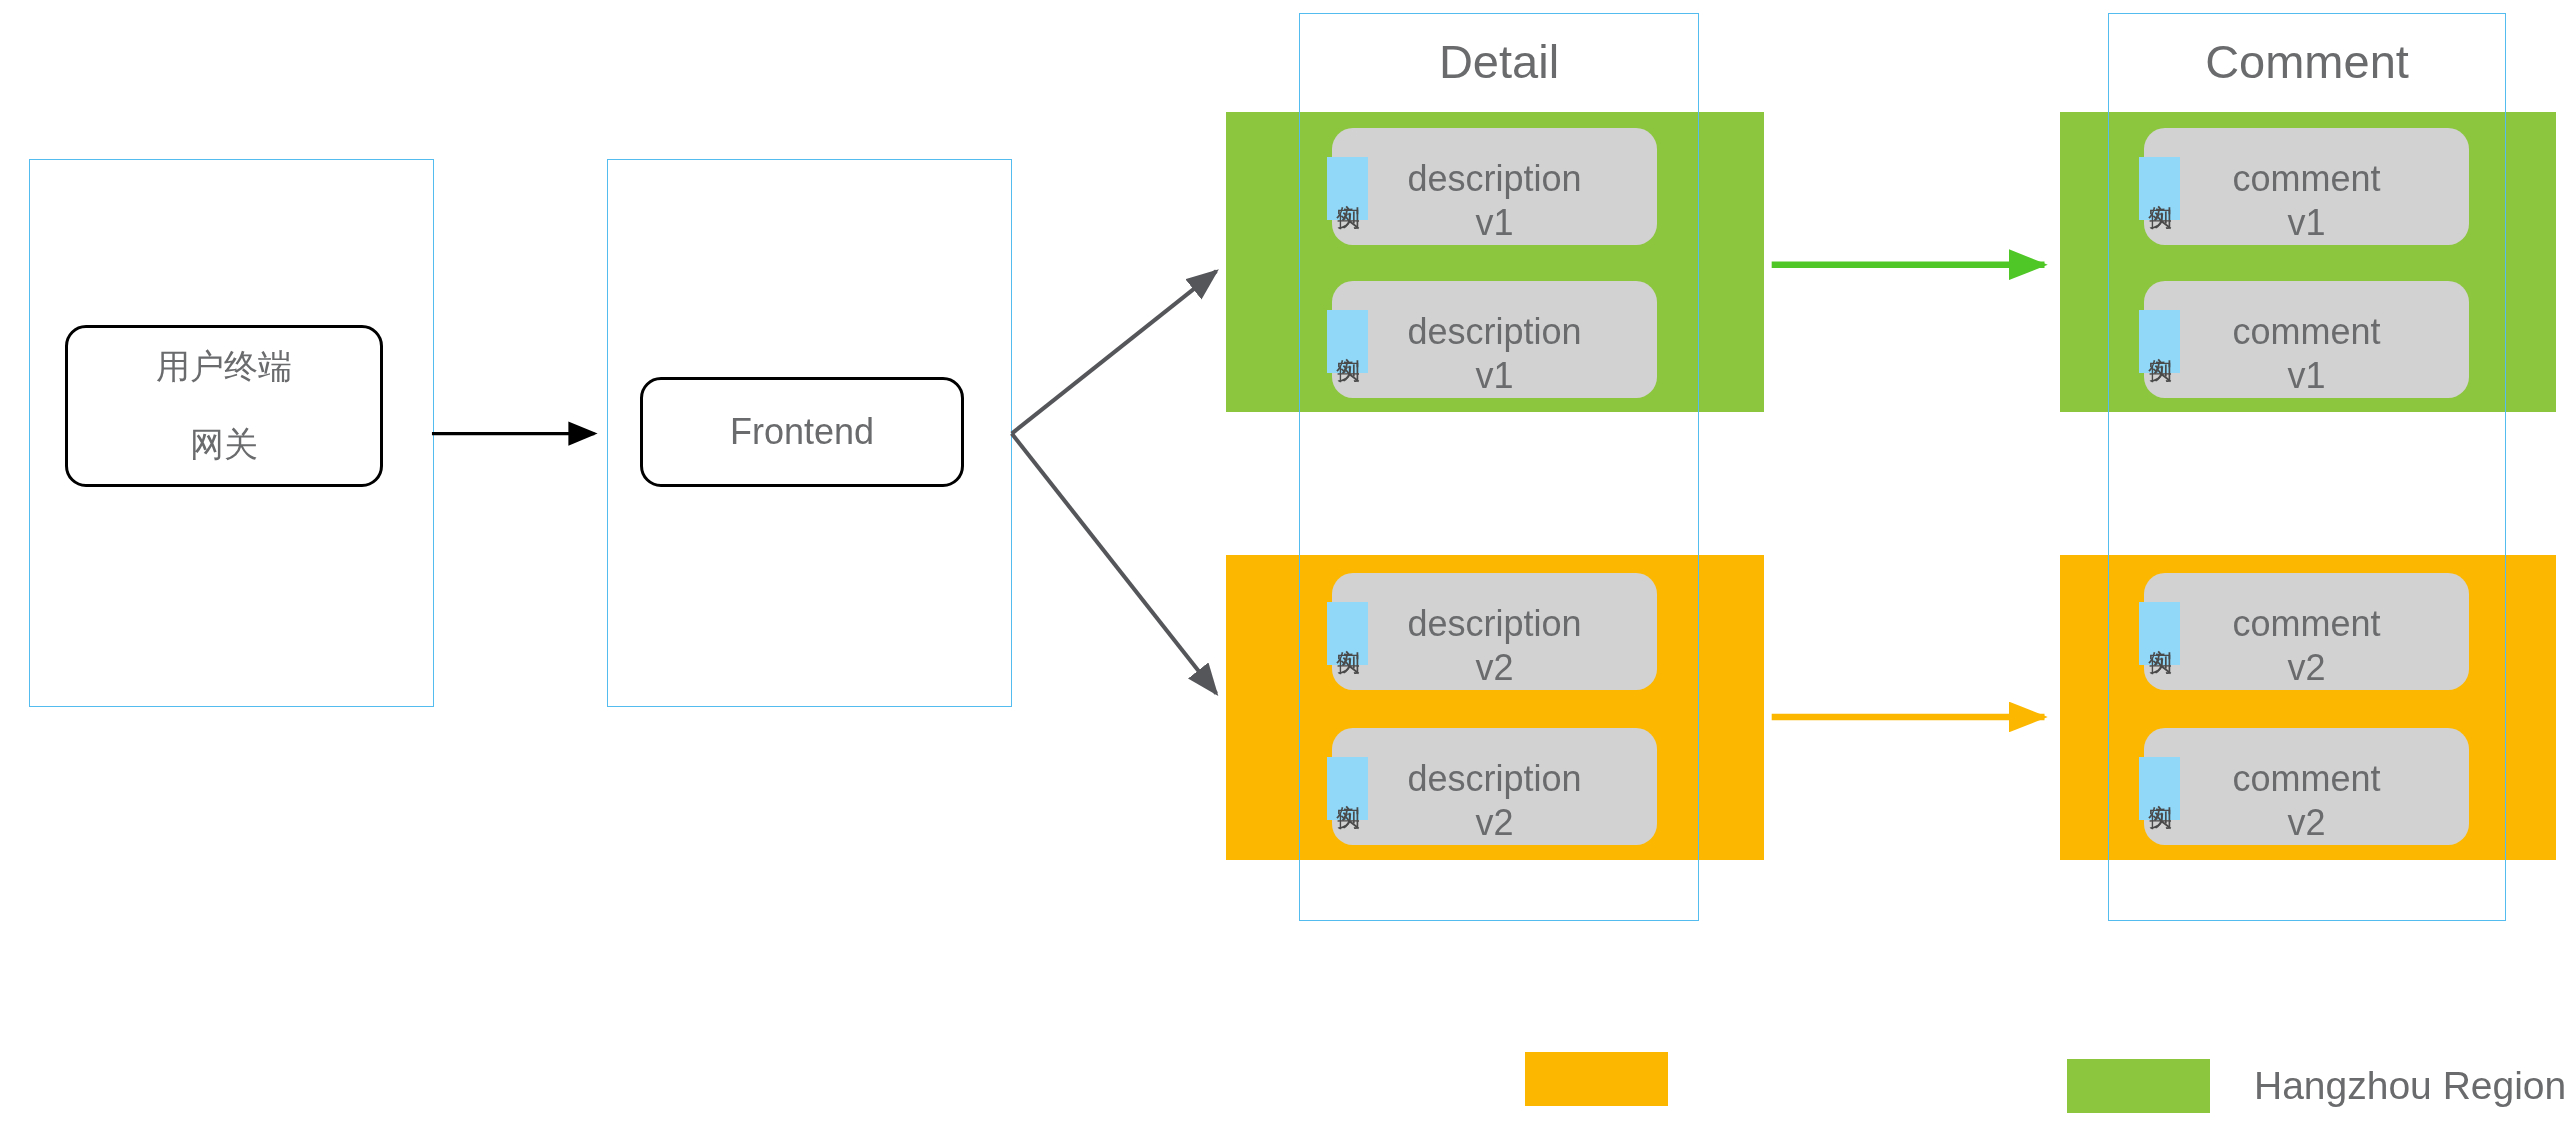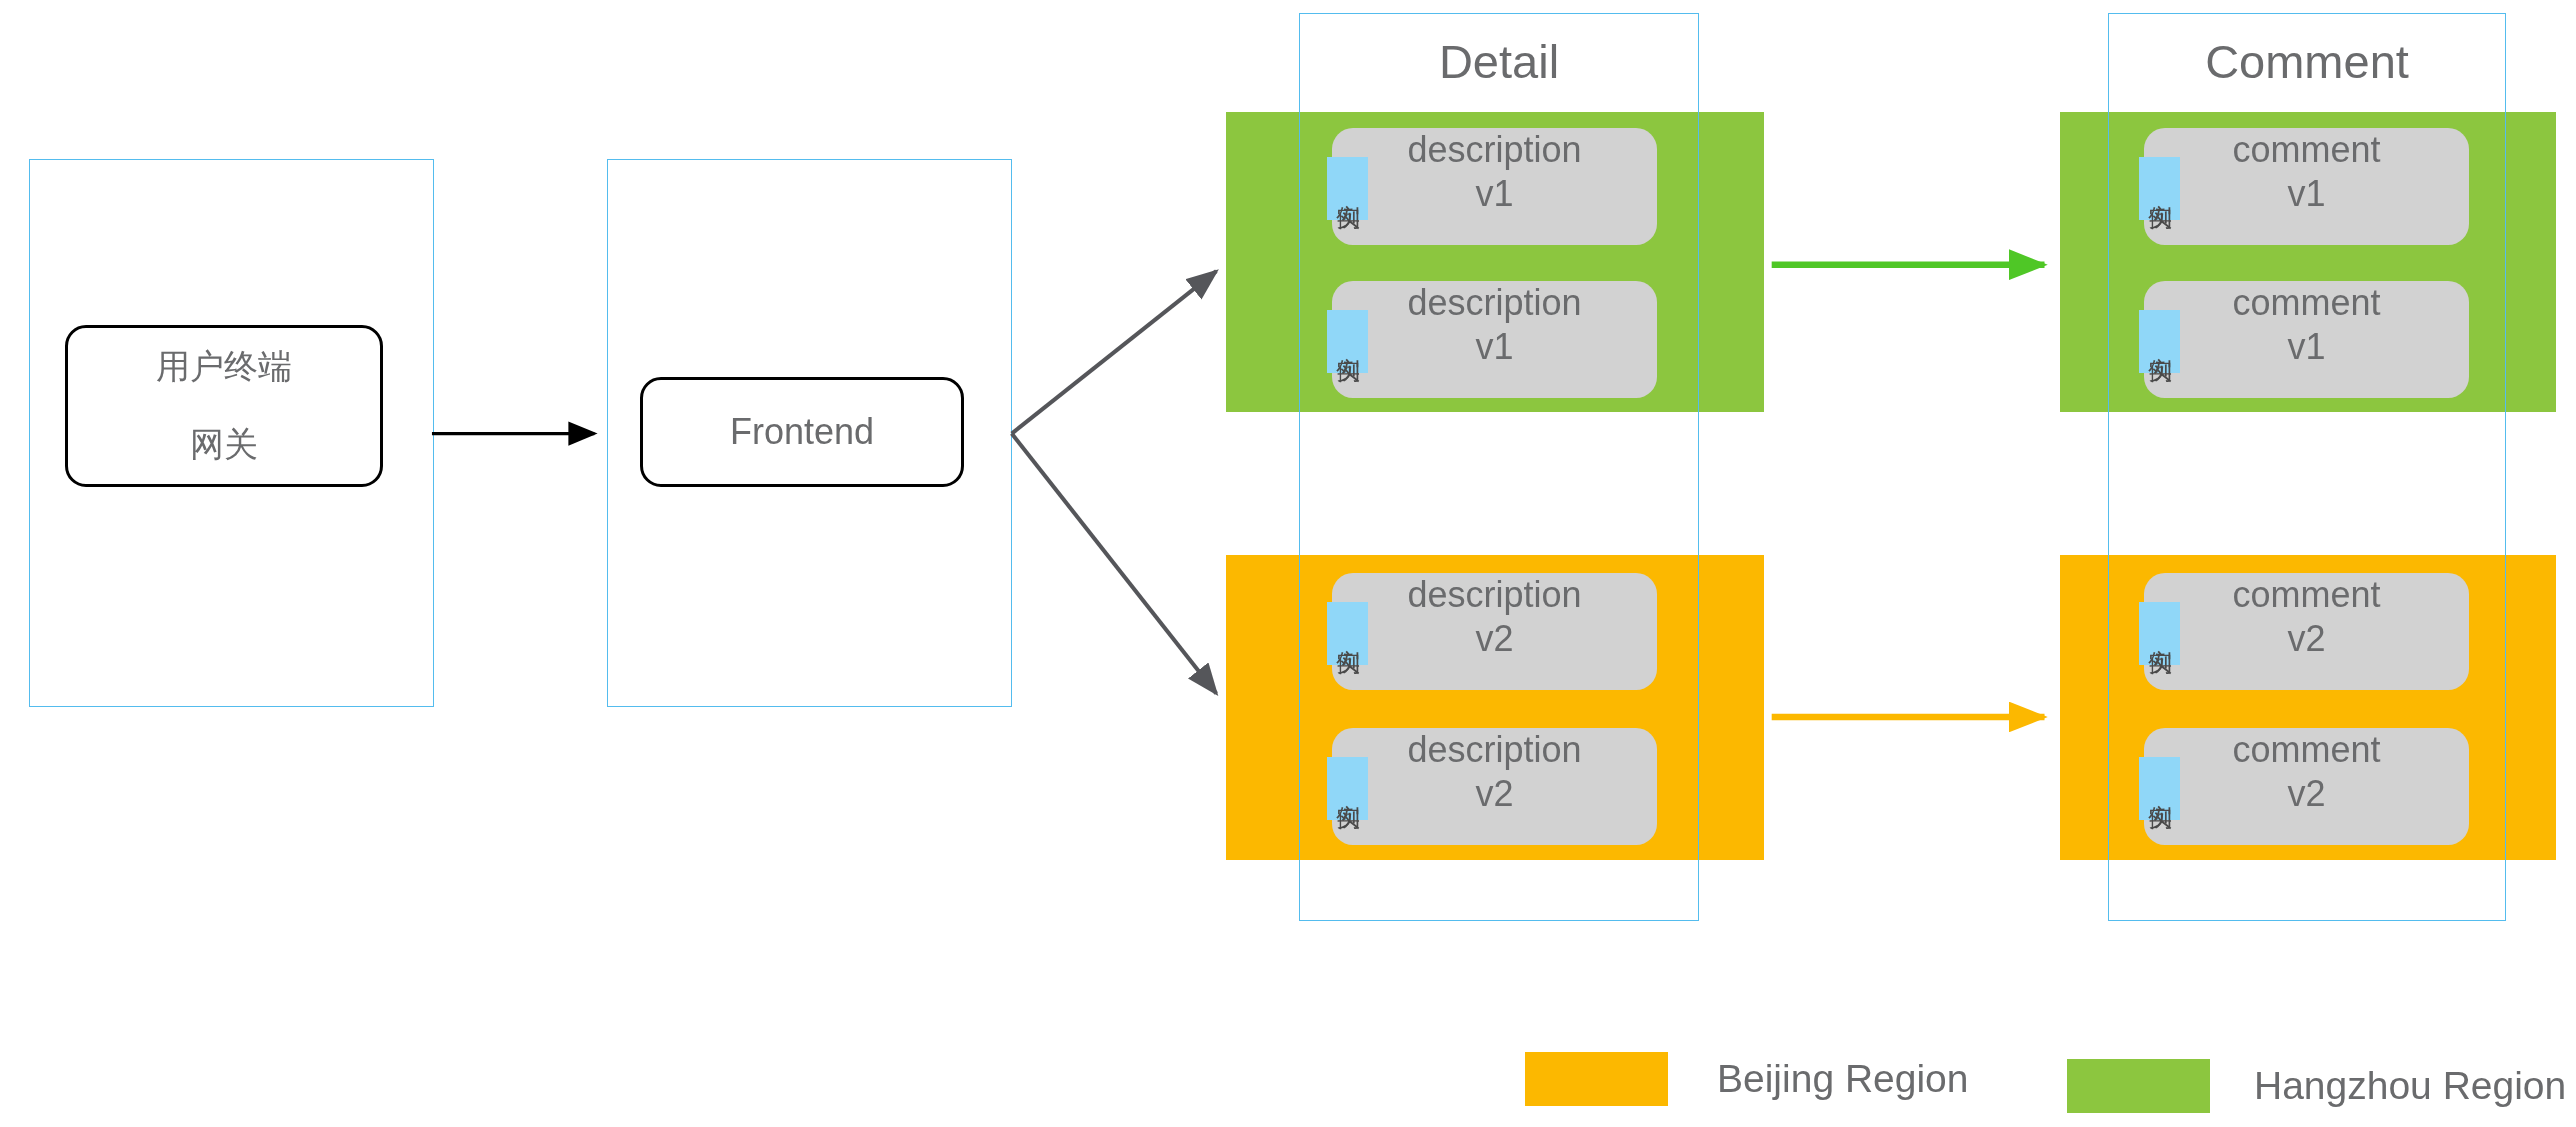--- a/index.html
+++ b/index.html
@@ -18,21 +18,21 @@
   .bg-orange{background:var(--beijing_orange);}
   
   .node{position:absolute;border:3.2px solid #000;border-radius:21px;background:#fff;
     display:flex;flex-direction:column;align-items:center;justify-content:center;
     color:var(--text_gray);z-index:3;text-align:center;}
   .node-user{gap:32px;font-size:34px;}
   .node-frontend{font-size:36px;}
   
   .item{position:absolute;width:325px;height:117px;border-radius:21px;
     background:var(--item_gray);display:flex;flex-direction:column;align-items:center;
-    justify-content:flex-start;text-align:center;color:var(--text_gray);
+    justify-content:flex-end;text-align:center;color:var(--text_gray);
     font-size:36px;line-height:1.22;z-index:3;}
   .tag{position:absolute;left:-4.9px;top:29px;width:41px;height:63px;
     background:var(--instance_blue);color:var(--instance_text);font-size:24px;
     writing-mode:vertical-rl;text-orientation:upright;letter-spacing:3.2px;
     display:flex;align-items:center;justify-content:center;
     font-family:"Liberation Serif",serif;z-index:4;}
   
   svg.arrows{position:absolute;left:0;top:0;z-index:5;pointer-events:none;}
   .s-black{stroke:#000;stroke-width:4;}
   .s-gray{stroke:var(--arrow_gray);stroke-width:5;}
@@ -132,18 +132,17 @@
       </marker>
     </defs>
     <line x1="512" y1="534" x2="712" y2="534" class="s-black" marker-end="url(#ah-black)"></line>
     <line x1="1226" y1="534" x2="1478" y2="334" class="s-gray" marker-end="url(#ah-gray)"></line>
     <line x1="1226" y1="534" x2="1478" y2="854" class="s-gray" marker-end="url(#ah-gray)"></line>
     <line x1="2162" y1="326" x2="2498" y2="326" class="s-green" marker-end="url(#ah-green)"></line>
     <line x1="2162" y1="883" x2="2498" y2="883" class="s-orange" marker-end="url(#ah-orange)"></line>
   </svg>
 
   <div class="legend-swatch bg-orange" style="left:1509px;top:1052px;"></div>
-  <div class="legend-label" style="left:1701px;top:1052px;">Beijing Region</div>
   <div class="legend-swatch bg-green" style="left:2051px;top:1059px;"></div>
   <div class="legend-label" style="left:2238px;top:1059px;">Hangzhou Region</div>
 
 </div>
 
 
 </body></html>

